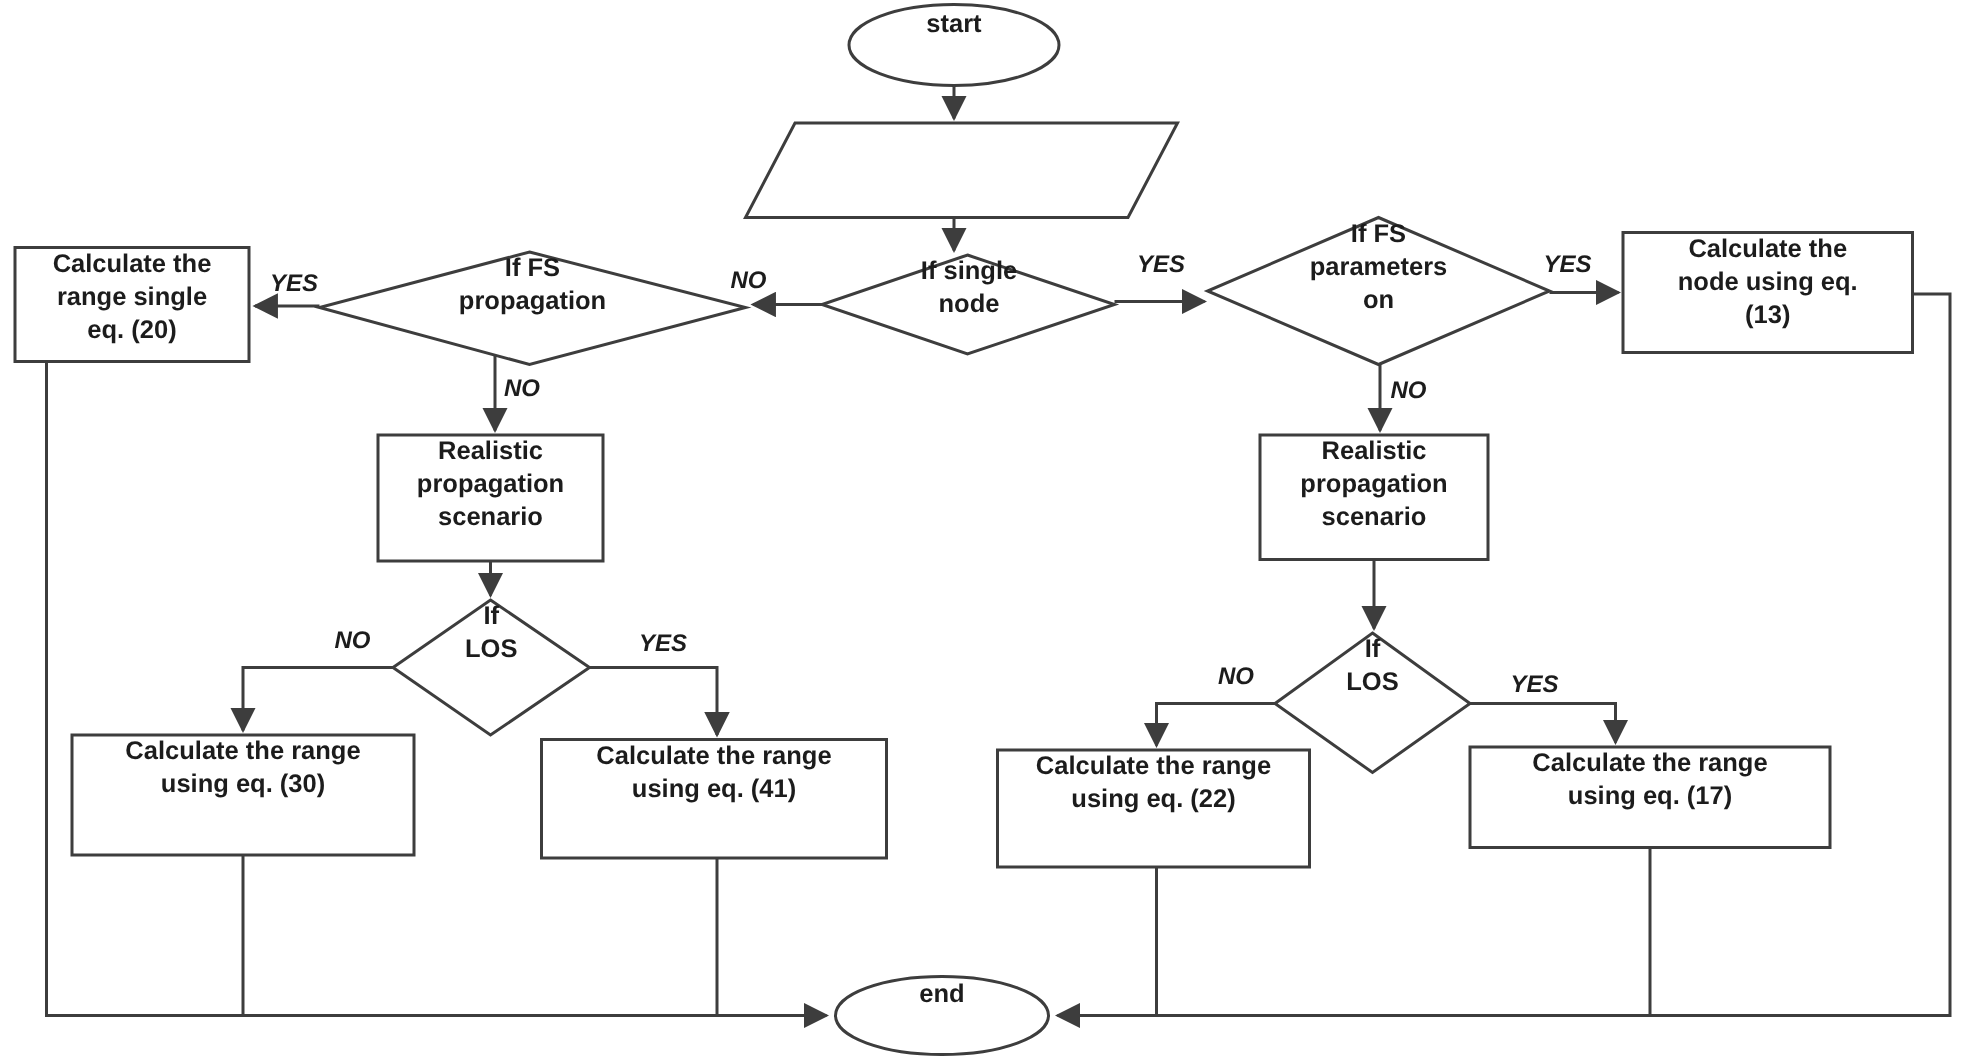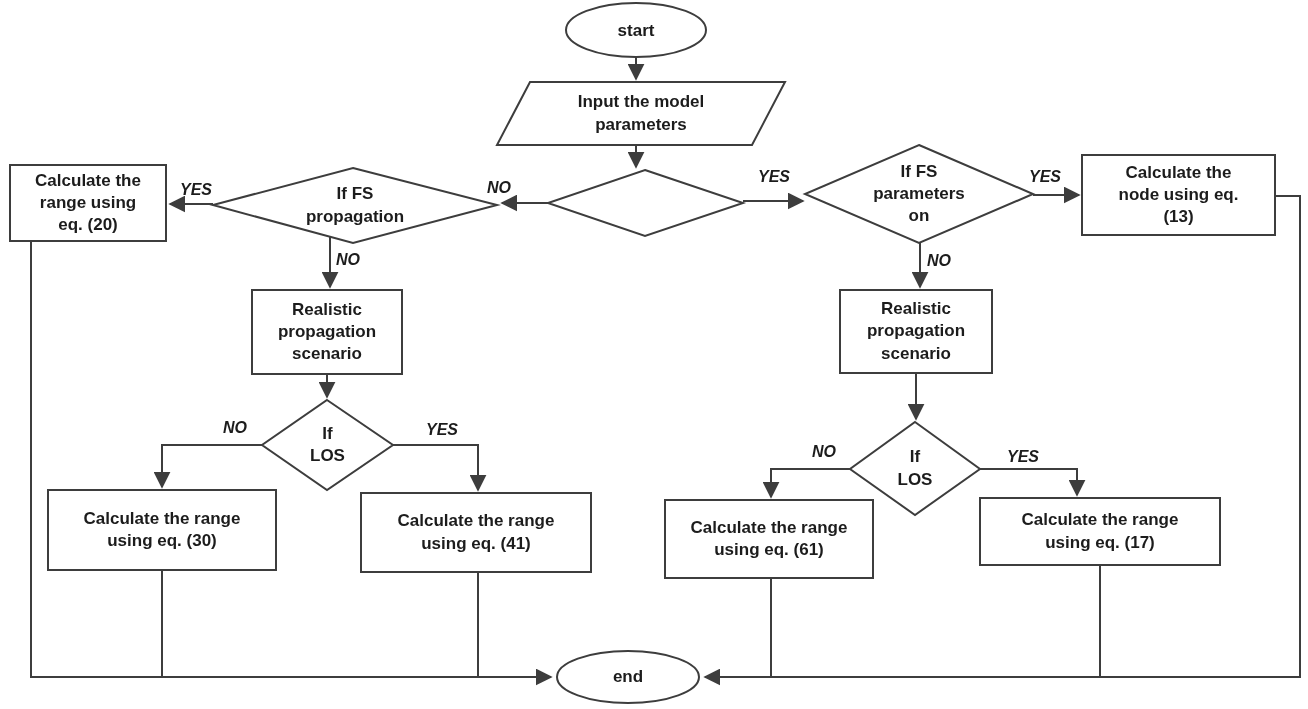--- a/index.html
+++ b/index.html
@@ -7,21 +7,21 @@
     position:relative;
     width:1308px; height:709px;
     background:#ffffff;
     font-family:"Liberation Sans", sans-serif;
     overflow:hidden;
   }
   svg.layer { position:absolute; left:0; top:0; }
   .node-label {
     position:absolute;
     display:flex; flex-direction:column;
-    align-items:center; justify-content:center;
+    align-items:center; justify-content:flex-start;
     text-align:center;
     font-weight:bold;
     font-size:17px;
     line-height:1.3;
     color:#1c1c1c;
     pointer-events:none;
     white-space:nowrap;
   }
   .edge-label {
     position:absolute;
@@ -91,34 +91,34 @@
       <path d="M771,578 V677"></path>
       <path d="M1100,565 V677"></path>
       <path d="M1275,196 H1300 V677 H705" marker-end="url(#arrow)"></path>
     </g>
   </svg>
 
   <div class="node-label" style="left:566px; top:5px; width:140px; height:52px;">
     <div>start</div>
   </div>
 
-  <div class="node-label" style="left:497px; top:82px; width:288px; height:63px;">
-    <div>Input the model</div>
-    <div>parameters</div>
+
+  <div class="node-label" style="left:548px; top:170px; width:196px; height:66px;">
+    <div>If single</div>
+    <div>node</div>
   </div>
-
 
   <div class="node-label" style="left:213px; top:168px; width:284px; height:75px;">
     <div>If FS</div>
     <div>propagation</div>
   </div>
 
   <div class="node-label" style="left:10px; top:165px; width:156px; height:76px;">
     <div>Calculate the</div>
-    <div>range using</div>
+    <div>range single</div>
     <div>eq. (20)</div>
   </div>
 
   <div class="node-label" style="left:252px; top:290px; width:150px; height:84px;">
     <div>Realistic</div>
     <div>propagation</div>
     <div>scenario</div>
   </div>
 
   <div class="node-label" style="left:262px; top:400px; width:131px; height:90px;">
@@ -154,21 +154,21 @@
     <div>scenario</div>
   </div>
 
   <div class="node-label" style="left:850px; top:422px; width:130px; height:93px;">
     <div>If</div>
     <div>LOS</div>
   </div>
 
   <div class="node-label" style="left:665px; top:500px; width:208px; height:78px;">
     <div>Calculate the range</div>
-    <div>using eq. (61)</div>
+    <div>using eq. (22)</div>
   </div>
 
   <div class="node-label" style="left:980px; top:498px; width:240px; height:67px;">
     <div>Calculate the range</div>
     <div>using eq. (17)</div>
   </div>
 
   <div class="node-label" style="left:557px; top:652px; width:142px; height:50px;">
     <div>end</div>
   </div>

